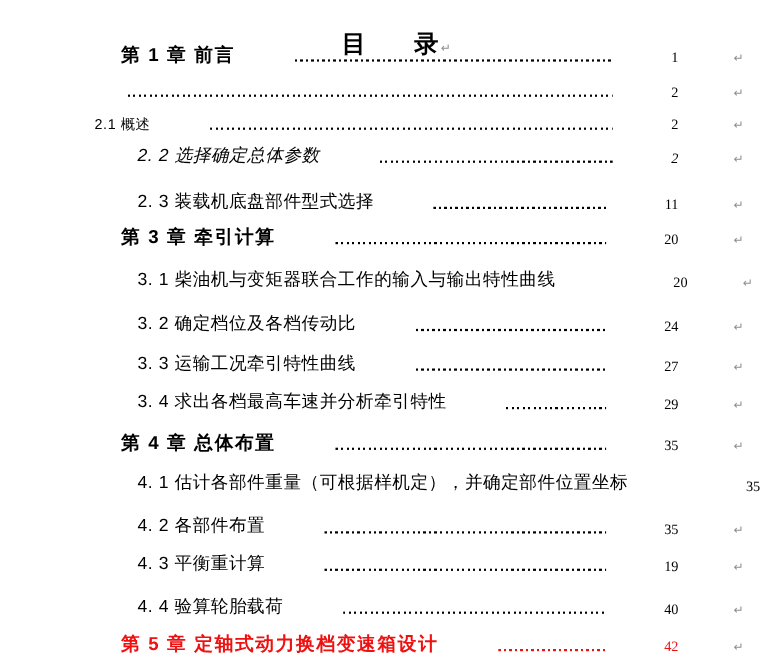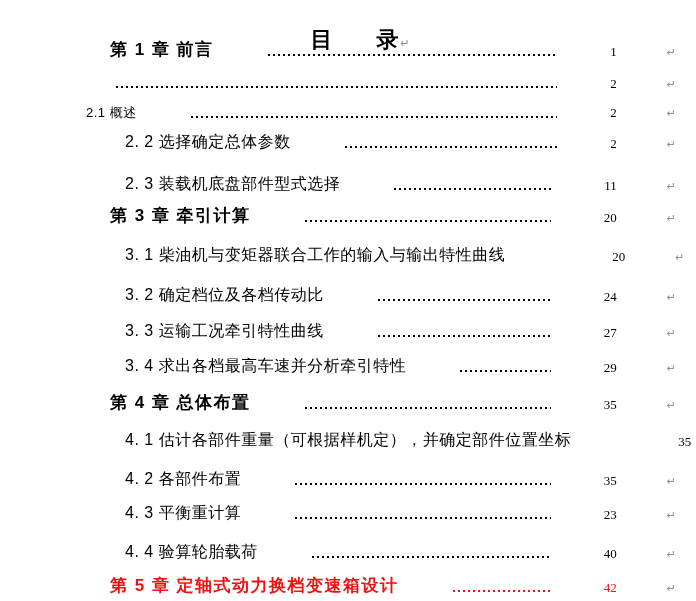--- a/index.html
+++ b/index.html
@@ -52,27 +52,27 @@
 <body>
 
 <div class="page" style="--bg: #ffffff; --text: #000000; --red: #ee1111; --pilcrow: #8f8f8f;">
   <div class="title">
     <span>目　　录</span><span class="pilcrow">↵</span>
   </div>
   <div id="rows">
       <div class="row chapter" style="top: 39px;"><span class="label">第 1 章 前言</span><span class="leader"></span><span class="pagenum">1</span><span class="pilcrow">↵</span></div>
       <div class="row chapter" style="top: 77px;"><span class="leader"></span><span class="pagenum">2</span><span class="pilcrow">↵</span></div>
       <div class="row section-small" style="top: 105px;"><span class="label">2.1 概述</span><span class="leader"></span><span class="pagenum">2</span><span class="pilcrow">↵</span></div>
-      <div class="row section" style="top: 132px;"><span class="label">2. 2 选择确定总体参数</span><span class="leader"></span><span class="pagenum">2</span><span class="pilcrow">↵</span></div>
+      <div class="row section" style="top: 132px; font-style: italic;"><span class="label">2. 2 选择确定总体参数</span><span class="leader"></span><span class="pagenum">2</span><span class="pilcrow">↵</span></div>
       <div class="row section" style="top: 174px;"><span class="label">2. 3 装载机底盘部件型式选择</span><span class="leader"></span><span class="pagenum">11</span><span class="pilcrow">↵</span></div>
       <div class="row chapter" style="top: 205px;"><span class="label">第 3 章 牵引计算</span><span class="leader"></span><span class="pagenum">20</span><span class="pilcrow">↵</span></div>
       <div class="row section" style="top: 245px;"><span class="label">3. 1 柴油机与变矩器联合工作的输入与输出特性曲线</span><span class="leader"></span><span class="pagenum">20</span><span class="pilcrow">↵</span></div>
       <div class="row section" style="top: 285px;"><span class="label">3. 2 确定档位及各档传动比</span><span class="leader"></span><span class="pagenum">24</span><span class="pilcrow">↵</span></div>
       <div class="row section" style="top: 321px;"><span class="label">3. 3 运输工况牵引特性曲线</span><span class="leader"></span><span class="pagenum">27</span><span class="pilcrow">↵</span></div>
       <div class="row section" style="top: 356px;"><span class="label">3. 4 求出各档最高车速并分析牵引特性</span><span class="leader"></span><span class="pagenum">29</span><span class="pilcrow">↵</span></div>
       <div class="row chapter" style="top: 392px;"><span class="label">第 4 章 总体布置</span><span class="leader"></span><span class="pagenum">35</span><span class="pilcrow">↵</span></div>
       <div class="row section" style="top: 430px;"><span class="label">4. 1 估计各部件重量（可根据样机定），并确定部件位置坐标</span><span class="leader"></span><span class="pagenum">35</span><span class="pilcrow">↵</span></div>
       <div class="row section" style="top: 469px;"><span class="label">4. 2 各部件布置</span><span class="leader"></span><span class="pagenum">35</span><span class="pilcrow">↵</span></div>
-      <div class="row section" style="top: 503px;"><span class="label">4. 3 平衡重计算</span><span class="leader"></span><span class="pagenum">23</span><span class="pilcrow">↵</span></div>
+      <div class="row section" style="top: 503px;"><span class="label">4. 3 平衡重计算</span><span class="leader"></span><span class="pagenum">19</span><span class="pilcrow">↵</span></div>
       <div class="row section" style="top: 542px;"><span class="label">4. 4 验算轮胎载荷</span><span class="leader"></span><span class="pagenum">40</span><span class="pilcrow">↵</span></div>
       <div class="row chapter red" style="top: 575px;"><span class="label">第 5 章 定轴式动力换档变速箱设计</span><span class="leader"></span><span class="pagenum">42</span><span class="pilcrow">↵</span></div>
     </div>
 </div>
 
 </body></html>

